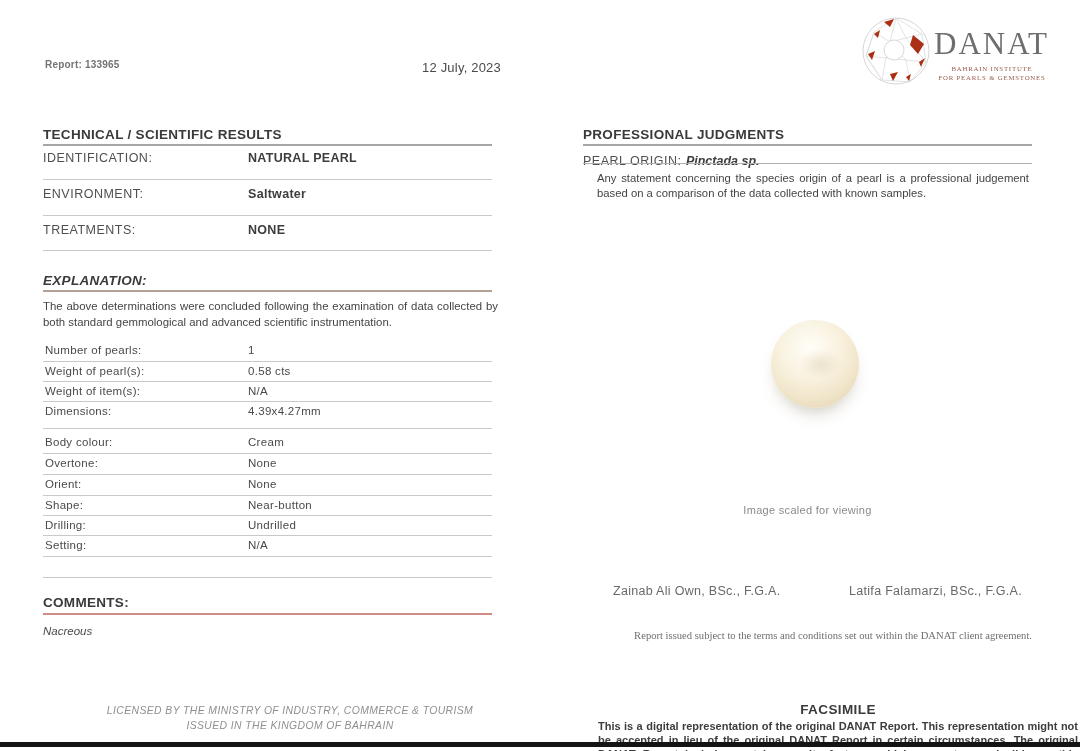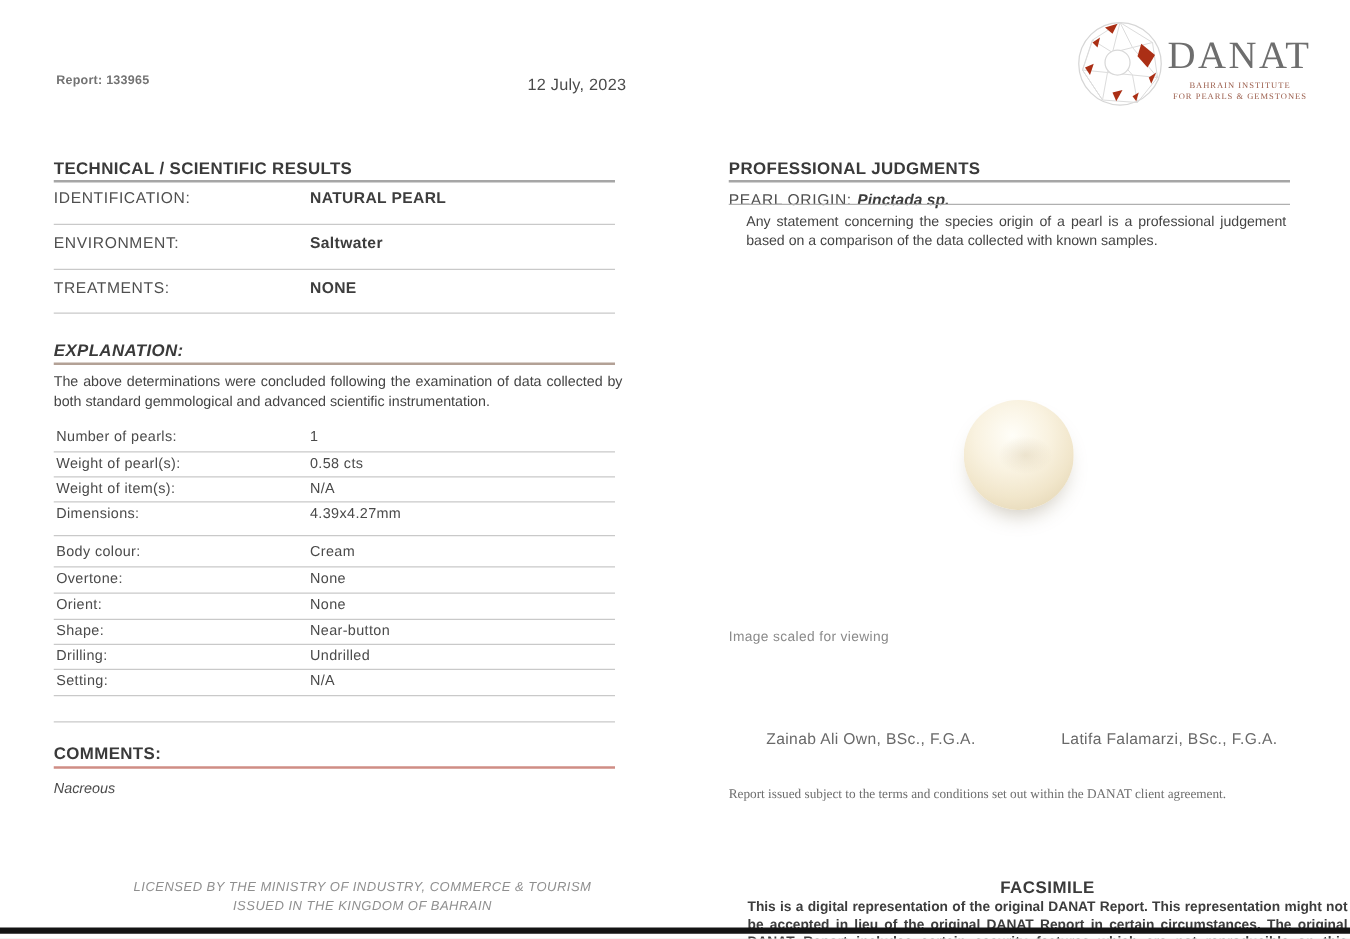--- a/index.html
+++ b/index.html
@@ -43,25 +43,25 @@
   .origin-label{font-size:12.5px;color:#4f4f4f;letter-spacing:.5px;}
   .origin-value{font-size:12.5px;font-weight:bold;font-style:italic;color:#3d3d3d;}
   .origin-note{position:absolute;left:14px;top:51px;width:432px;font-size:11.3px;line-height:14.5px;
                text-align:justify;color:#444;}
 
   .pearl{position:absolute;left:188px;top:200px;width:88px;height:88px;border-radius:50%;
          background:
            radial-gradient(ellipse 34% 24% at 56% 50%, rgba(198,178,138,.28), transparent 72%),
            radial-gradient(circle at 44% 32%, #fffef8 0%, #f9f2e0 38%, #f1e6cb 64%, #e5d7b6 87%, #dccca9 100%);
          box-shadow:0 10px 16px -6px rgba(150,140,115,.45);}
-  .pearl-caption{position:absolute;left:0;top:384px;width:449px;text-align:left;
+  .pearl-caption{position:absolute;left:0;top:384px;width:449px;text-align:center;
                  font-size:11px;color:#8a8a8a;letter-spacing:.3px;}
 
   .sig{position:absolute;font-size:12.5px;color:#696969;letter-spacing:.3px;}
-  .terms{position:absolute;left:0;top:510px;width:449px;text-align:left;
+  .terms{position:absolute;left:0;top:510px;width:449px;text-align:right;
          font-family:"Liberation Serif",serif;font-size:10.6px;color:#6e6e6e;}
 
   .facs{position:absolute;left:-17px;top:582px;width:480px;margin-left:32px;}
   .facs-title{text-align:center;font-size:13.5px;font-weight:bold;color:#3a3a3a;letter-spacing:.4px;}
   .facs-body{margin-top:3px;font-size:11px;font-weight:bold;line-height:13.8px;
              text-align:justify;color:#3d3d3d;}
 
   .footer{position:absolute;left:45px;top:704px;width:490px;text-align:center;
           font-style:italic;font-size:10.4px;line-height:14.5px;color:#8f8f8f;letter-spacing:.4px;}
 

